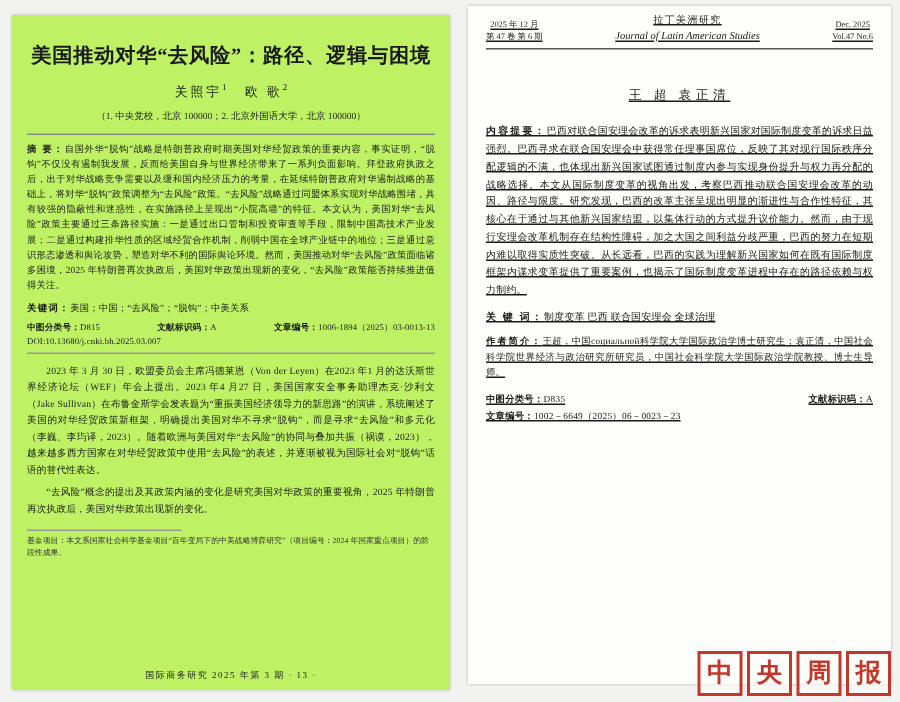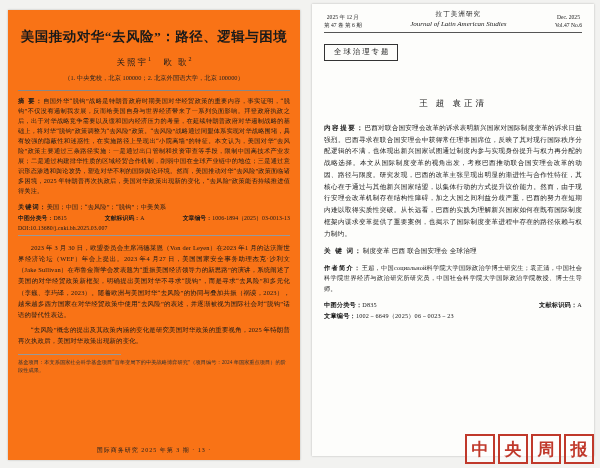--- a/index.html
+++ b/index.html
@@ -20,21 +20,21 @@
     background: #f2f2f0;
   }
 
   
   .left-doc {
     position: absolute;
     left: 8px;
     top: 10px;
     width: 292px;
     height: 450px;
-    background: #f97316;
+    background: #bef264;
     box-shadow: 0 0 2px rgba(0,0,0,0.25);
     padding: 4px 10px 0 10px;
     box-sizing: border-box;
     color: #1a1a1a;
   }
   .ldoc-title {
     text-align: center;
     font-size: 13.5px;
     font-weight: bold;
     letter-spacing: 0.5px;
@@ -140,20 +140,21 @@
     position: absolute;
     left: 312px;
     top: 4px;
     width: 282px;
     height: 452px;
     background: #fdfdfb;
     box-shadow: 0 0 2px rgba(0,0,0,0.25);
     padding: 5px 12px 0 12px;
     box-sizing: border-box;
     color: #1a1a1a;
+    text-decoration: underline;
   }
   .rdoc-header {
     display: flex;
     justify-content: space-between;
     align-items: flex-end;
     font-size: 5.6px;
     line-height: 1.5;
     padding-bottom: 2px;
   }
   .rdoc-header .col { text-align: center; }
@@ -311,21 +312,20 @@
         <div class="cnjournal">拉丁美洲研究</div>
         <div class="journal">Journal of Latin American Studies</div>
       </div>
       <div class="col">
         <div>Dec. 2025</div>
         <div>Vol.47  No.6</div>
       </div>
     </div>
     <hr class="rdoc-header-rule">
 
-    <div class="topic-badge">全球治理专题</div>
 
 
     <div class="rdoc-authors">王  超  袁正清</div>
 
     <div class="rdoc-abstract">
       <span class="lead">内容提要：</span><span>巴西对联合国安理会改革的诉求表明新兴国家对国际制度变革的诉求日益强烈。巴西寻求在联合国安理会中获得常任理事国席位，反映了其对现行国际秩序分配逻辑的不满，也体现出新兴国家试图通过制度内参与实现身份提升与权力再分配的战略选择。本文从国际制度变革的视角出发，考察巴西推动联合国安理会改革的动因、路径与限度。研究发现，巴西的改革主张呈现出明显的渐进性与合作性特征，其核心在于通过与其他新兴国家结盟，以集体行动的方式提升议价能力。然而，由于现行安理会改革机制存在结构性障碍，加之大国之间利益分歧严重，巴西的努力在短期内难以取得实质性突破。从长远看，巴西的实践为理解新兴国家如何在既有国际制度框架内谋求变革提供了重要案例，也揭示了国际制度变革进程中存在的路径依赖与权力制约。</span>
     </div>
 
     <div class="rdoc-kw">
       <span class="lead">关 键 词：</span><span>制度变革  巴西  联合国安理会  全球治理</span>

